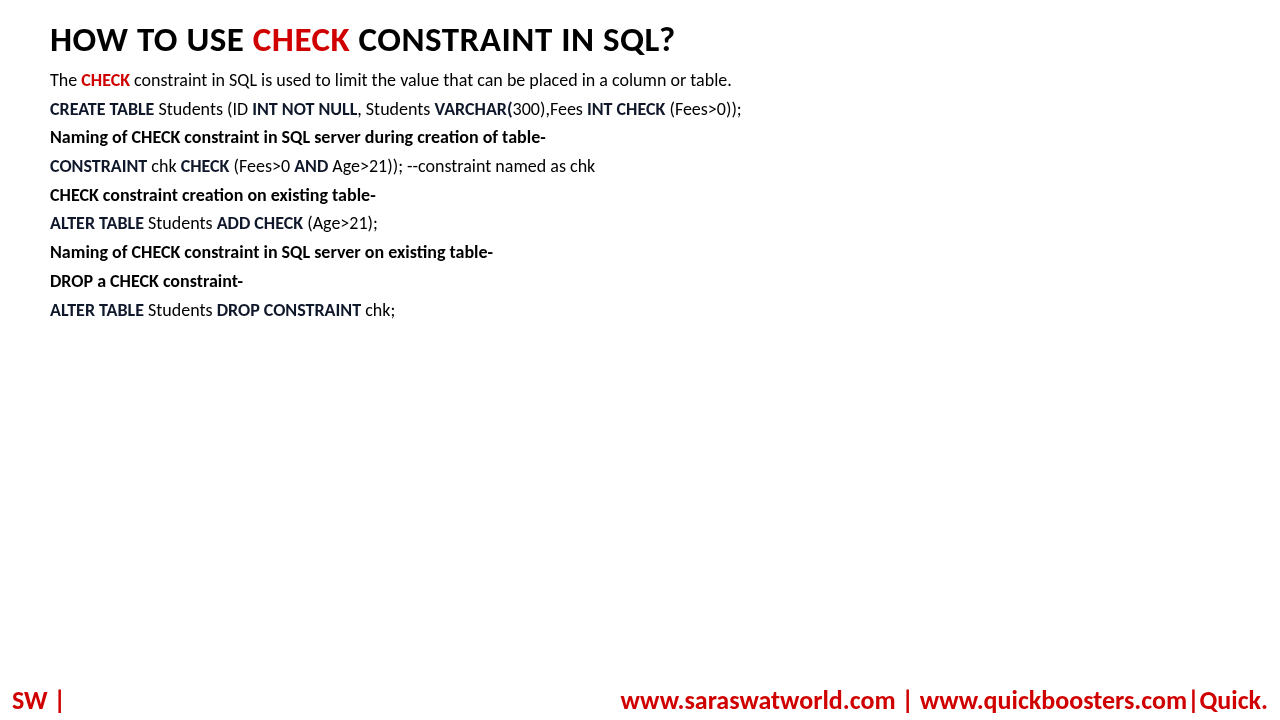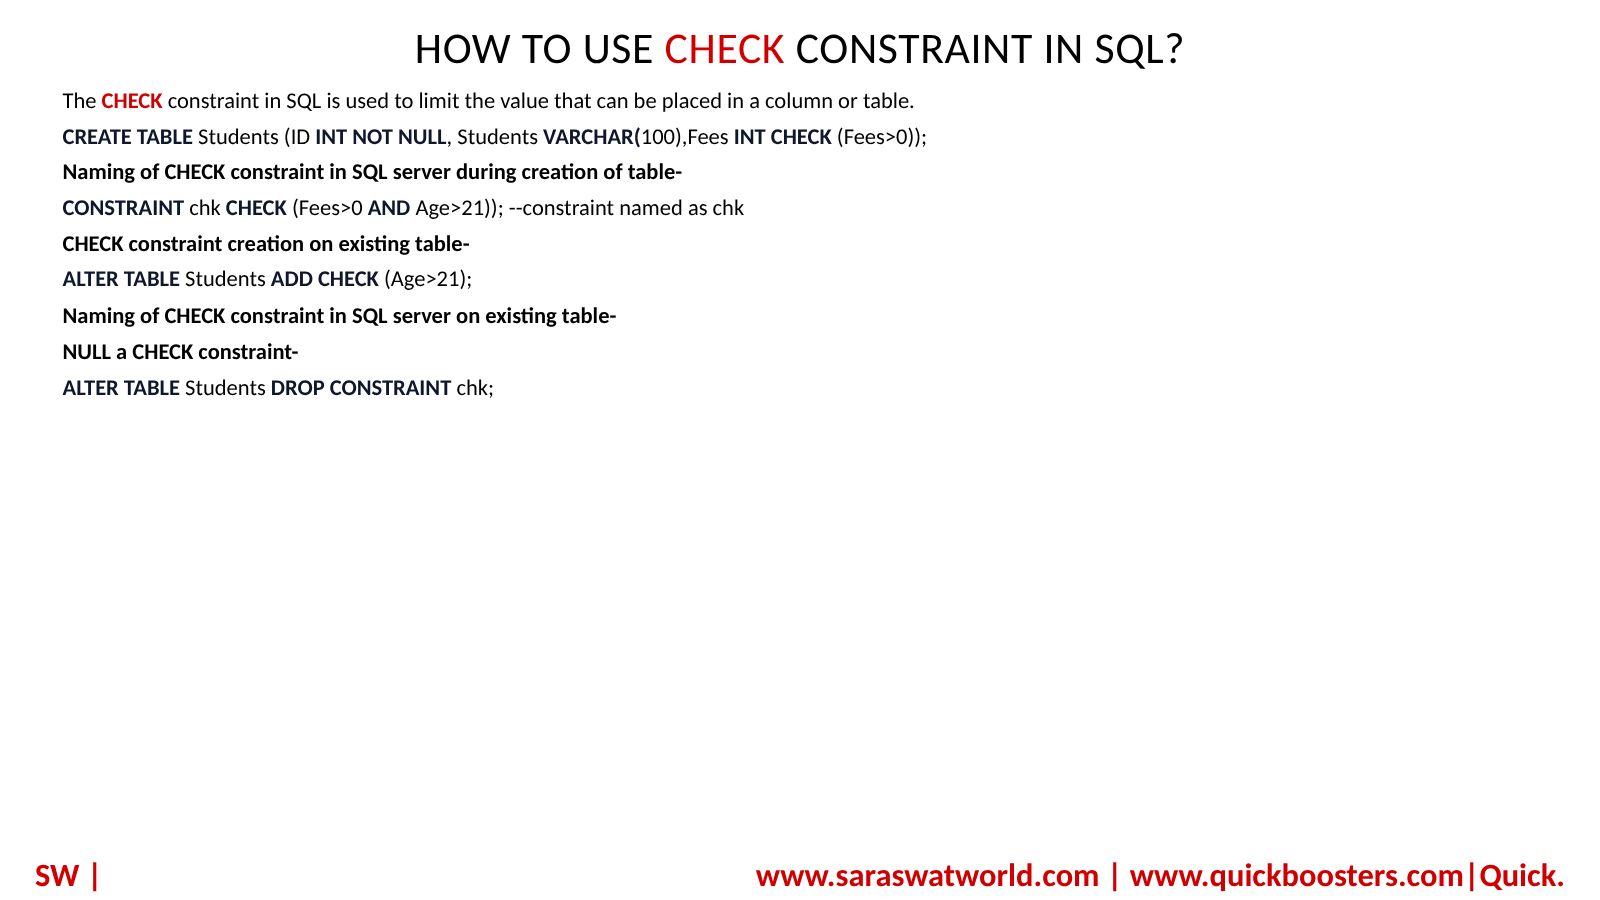--- a/index.html
+++ b/index.html
@@ -8,42 +8,42 @@
     height: 720px;
     background: #ffffff;
     font-family: Calibri, Arial, sans-serif;
     position: relative;
     overflow: hidden;
   }
   .content {
     padding: 18px 50px 0 50px;
   }
   h1 {
-    text-align: center;
+    text-align: left;
     font-size: 35px;
-    font-weight: 400;
+    font-weight: 700;
     letter-spacing: 0.5px;
     margin-bottom: 10px;
   }
   .red { color: #d00000; }
   .blue { color: #0f172a; }
   p {
     font-size: 18px;
     line-height: 1.15;
     margin-bottom: 8px;
     color: #000;
   }
   .justify { text-align: justify; }
   .bold { font-weight: 700; }
   .footer {
     position: absolute;
     bottom: 4px;
     left: 0;
     width: 100%;
-    padding: 0 28px;
+    padding: 0 12px;
     font-size: 26px;
     font-weight: 700;
     color: #d00000;
     display: flex;
     justify-content: space-between;
     align-items: baseline;
   }
   .footer .mid { flex: 1; text-align: right; }
 </style>
 </head>
@@ -53,40 +53,40 @@
   <h1>
     <span>HOW TO USE </span><span class="red">CHECK</span><span> CONSTRAINT IN SQL?</span>
   </h1>
 
   <p class="justify">
     <span>The </span><span class="red bold">CHECK</span><span> constraint in SQL is used to limit the value that can be placed in a column or table.</span>
   </p>
 
 
   <p class="justify">
-    <span class="blue bold">CREATE TABLE</span><span> Students (ID </span><span class="blue bold">INT NOT NULL</span><span>, Students </span><span class="blue bold">VARCHAR(</span><span>100),Fees </span><span class="blue bold">INT CHECK</span><span> (Fees&gt;0));</span>
+    <span class="blue bold">CREATE TABLE</span><span> Students (ID </span><span class="blue bold">INT NOT NULL</span><span>, Students </span><span class="blue bold">VARCHAR(</span><span>300),Fees </span><span class="blue bold">INT CHECK</span><span> (Fees&gt;0));</span>
   </p>
 
   <p class="bold">Naming of CHECK constraint in SQL server during creation of table-</p>
 
 
   <p>
     <span class="blue bold">CONSTRAINT </span><span>chk </span><span class="blue bold">CHECK</span><span> (Fees&gt;0 </span><span class="blue bold">AND</span><span> Age&gt;21));  --constraint named as chk</span>
   </p>
 
   <p class="bold">CHECK constraint creation on existing table-</p>
 
   <p>
     <span class="blue bold">ALTER TABLE</span><span> Students </span><span class="blue bold">ADD CHECK</span><span> (Age&gt;21);</span>
   </p>
 
   <p class="bold">Naming of CHECK constraint in SQL server on existing table-</p>
 
 
-  <p class="bold">NULL a CHECK constraint-</p>
+  <p class="bold">DROP a CHECK constraint-</p>
 
   <p>
     <span class="blue bold">ALTER TABLE</span><span> Students </span><span class="blue bold">DROP CONSTRAINT </span><span>chk;</span>
   </p>
 </div>
 
 <div class="footer">
   <span>SW |</span>
   <span class="mid">
     <span>www.saraswatworld.com</span><span> | </span><span>www.quickboosters.com</span>

